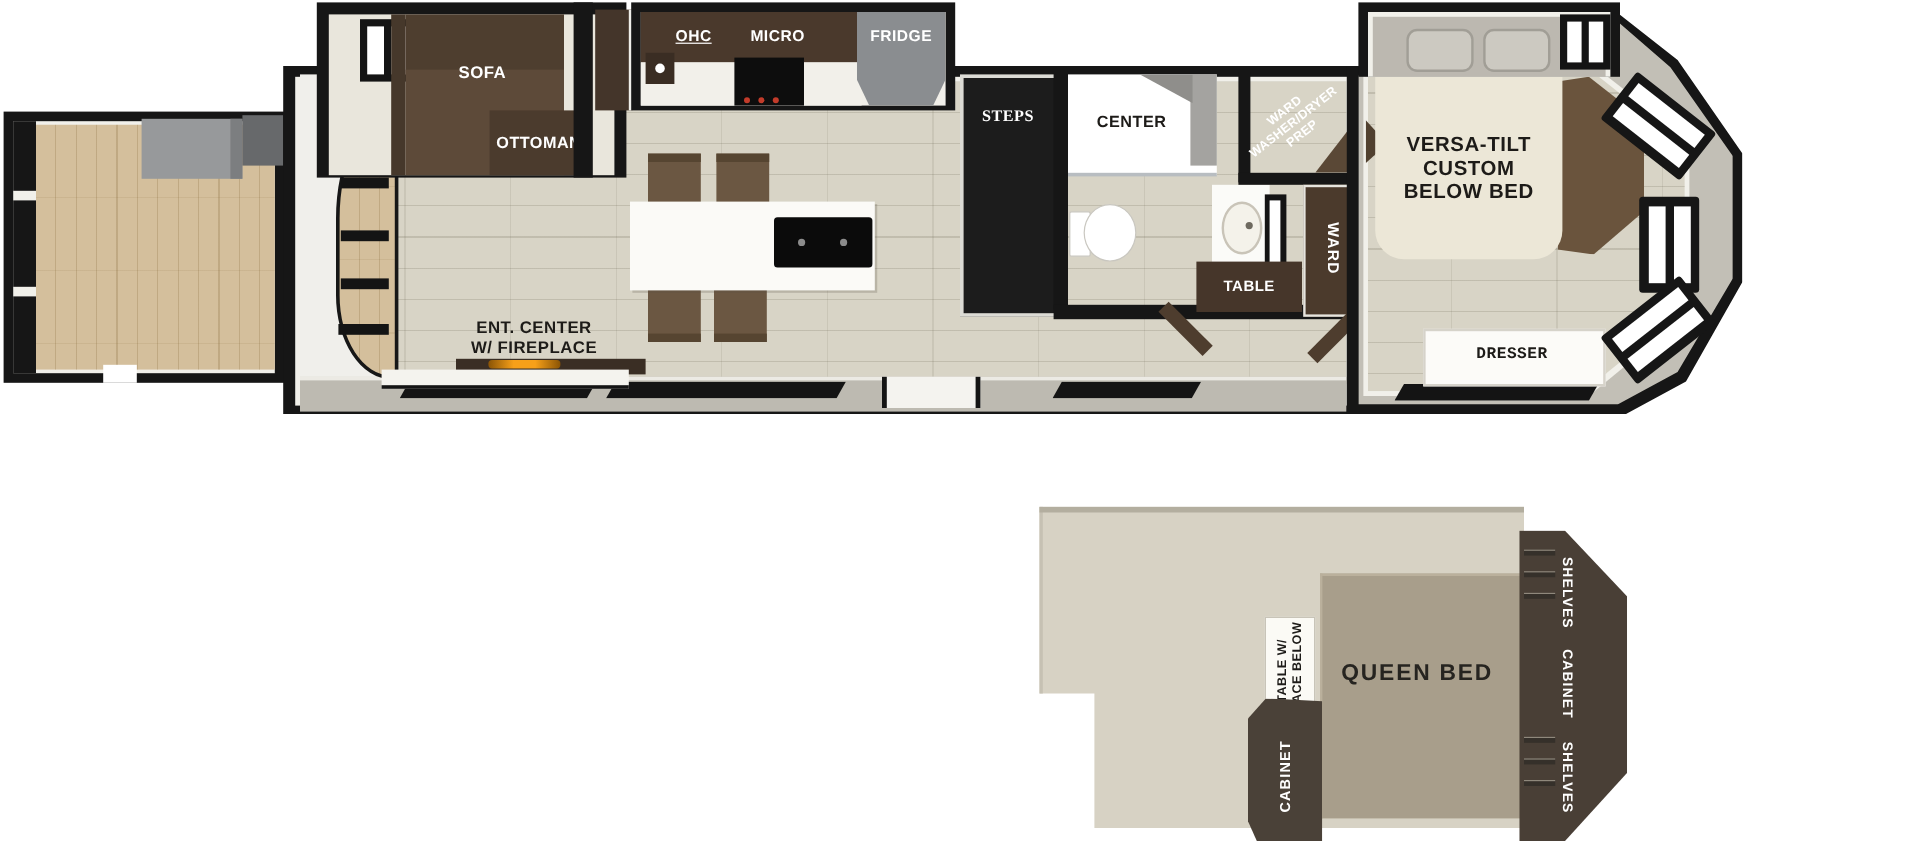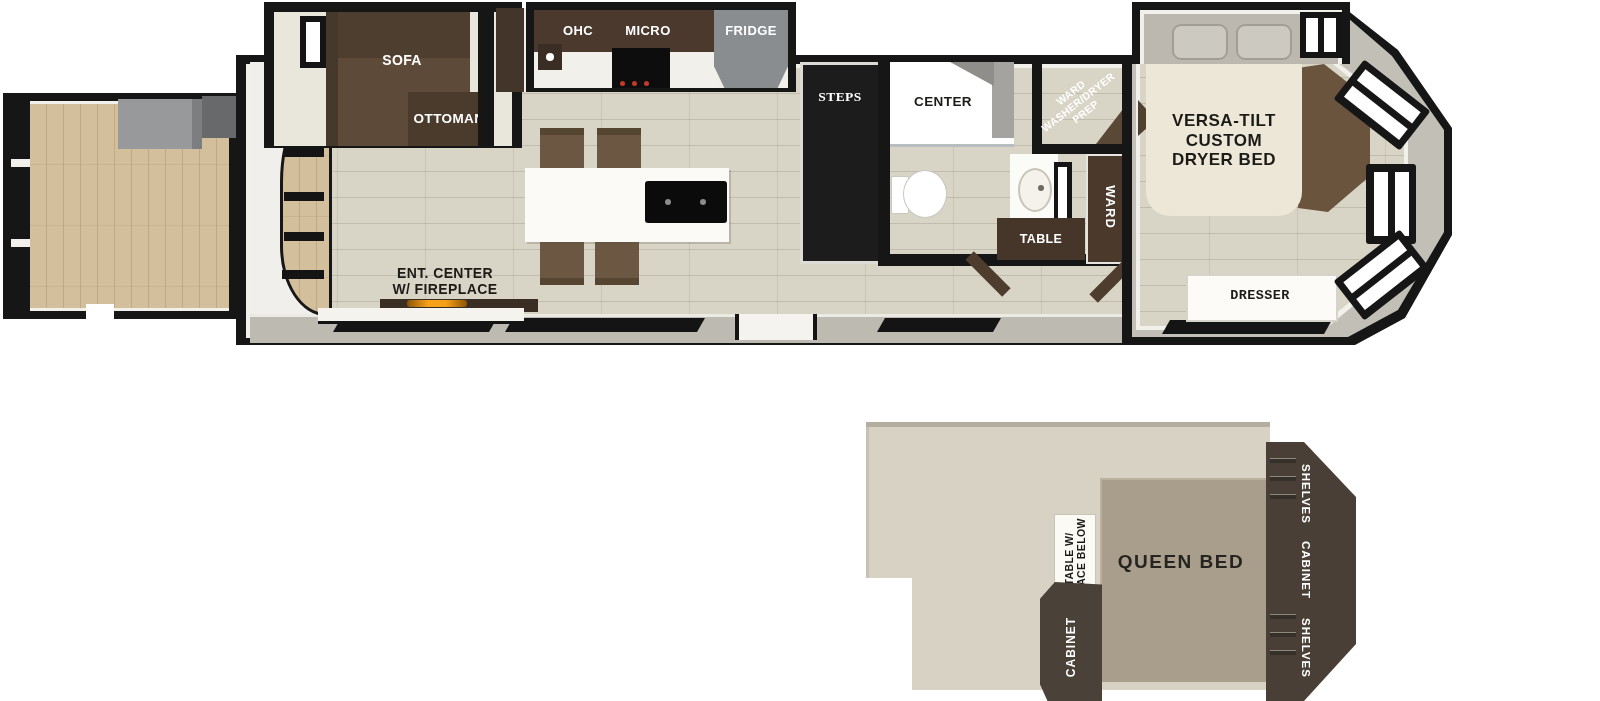--- a/index.html
+++ b/index.html
@@ -82,21 +82,21 @@
   <div class="abs" style="left:534px;top:52px;width:184px;height:36px;background:#f2f0ea;"></div>
   <div class="abs" style="left:538px;top:44px;width:24px;height:26px;background:#3a2d23;">
     <div class="abs" style="left:8px;top:9px;width:8px;height:8px;border-radius:50%;background:#ffffff;"></div>
   </div>
   <div class="abs" style="left:612px;top:48px;width:58px;height:40px;background:#0d0d0d;">
     <div class="abs" style="left:8px;top:33px;width:5px;height:5px;border-radius:50%;background:#c23b2a;"></div>
     <div class="abs" style="left:20px;top:33px;width:5px;height:5px;border-radius:50%;background:#c23b2a;"></div>
     <div class="abs" style="left:32px;top:33px;width:5px;height:5px;border-radius:50%;background:#c23b2a;"></div>
   </div>
   <div class="abs" style="left:714px;top:10px;width:74px;height:78px;background:#8a8d90;clip-path:polygon(0 0,100% 0,100% 72%,86% 100%,14% 100%,0 72%);"></div>
-  <div class="lb lw" style="left:578px;top:31px;font-size:13px;">OHC</div>
+  <div class="lb lw" style="left:578px;top:31px;font-size:13px;text-decoration:underline;">OHC</div>
   <div class="lb lw" style="left:648px;top:31px;font-size:13px;">MICRO</div>
   <div class="lb lw" style="left:751px;top:31px;font-size:13px;">FRIDGE</div>
 
   <div class="abs" style="left:540px;top:128px;width:44px;height:40px;background:#6b5742;border-top:7px solid #564531;"></div>
   <div class="abs" style="left:597px;top:128px;width:44px;height:40px;background:#6b5742;border-top:7px solid #564531;"></div>
   <div class="abs" style="left:540px;top:238px;width:44px;height:40px;background:#6b5742;border-bottom:7px solid #564531;"></div>
   <div class="abs" style="left:595px;top:238px;width:44px;height:40px;background:#6b5742;border-bottom:7px solid #564531;"></div>
   <div class="abs" style="left:525px;top:168px;width:204px;height:74px;background:#fbfaf7;box-shadow:2px 2px 0 rgba(90,85,70,.25);"></div>
   <div class="abs" style="left:645px;top:181px;width:82px;height:42px;background:#0b0b0b;border-radius:3px;">
     <div class="abs" style="left:20px;top:18px;width:6px;height:6px;border-radius:50%;background:#8c8c8c;"></div>
@@ -154,21 +154,21 @@
     <div class="abs floor" style="left:0;top:0;width:340px;height:350px;clip-path:polygon(18px 62px,208px 62px,242px 89px,282px 143px,282px 219px,244px 289px,198px 326px,18px 326px);"></div>
   </div>
 
   <div class="abs win" style="left:1162px;top:320px;width:170px;height:14px;"></div>
   <div class="abs" style="left:1138px;top:100px;width:18px;height:36px;background:#50402f;clip-path:polygon(0 0,100% 55%,0 100%);"></div>
   <div class="abs" style="left:1298px;top:64px;width:72px;height:148px;background:#6a543d;clip-path:polygon(0 4px,26px 0,72px 36px,72px 112px,30px 148px,0 144px);"></div>
   <div class="abs" style="left:1146px;top:54px;width:156px;height:162px;background:#ece7d7;border-radius:0 0 24px 24px;"></div>
   <div class="lb" style="left:1224px;top:140px;font-size:17px;letter-spacing:.5px;">
     <div>VERSA-TILT</div>
     <div>CUSTOM</div>
-    <div>DRYER BED</div>
+    <div>BELOW BED</div>
   </div>
   <div class="abs" style="left:1186px;top:274px;width:148px;height:44px;background:#fcfbf8;border:2px solid #d6d3ca;"></div>
   <div class="lb" style="left:1260px;top:296px;font-size:13.5px;font-family:Liberation Mono, monospace;">DRESSER</div>
 
   <div class="abs" style="left:1340px;top:80px;width:84px;height:50px;background:#161616;transform:rotate(38deg);border-radius:3px;">
     <div class="pane" style="left:7px;top:7px;width:70px;height:14px;"></div>
     <div class="pane" style="left:7px;top:28px;width:70px;height:14px;"></div>
   </div>
   <div class="abs" style="left:1366px;top:164px;width:50px;height:80px;background:#161616;border-radius:3px;">
     <div class="pane" style="left:8px;top:8px;width:14px;height:64px;"></div>

